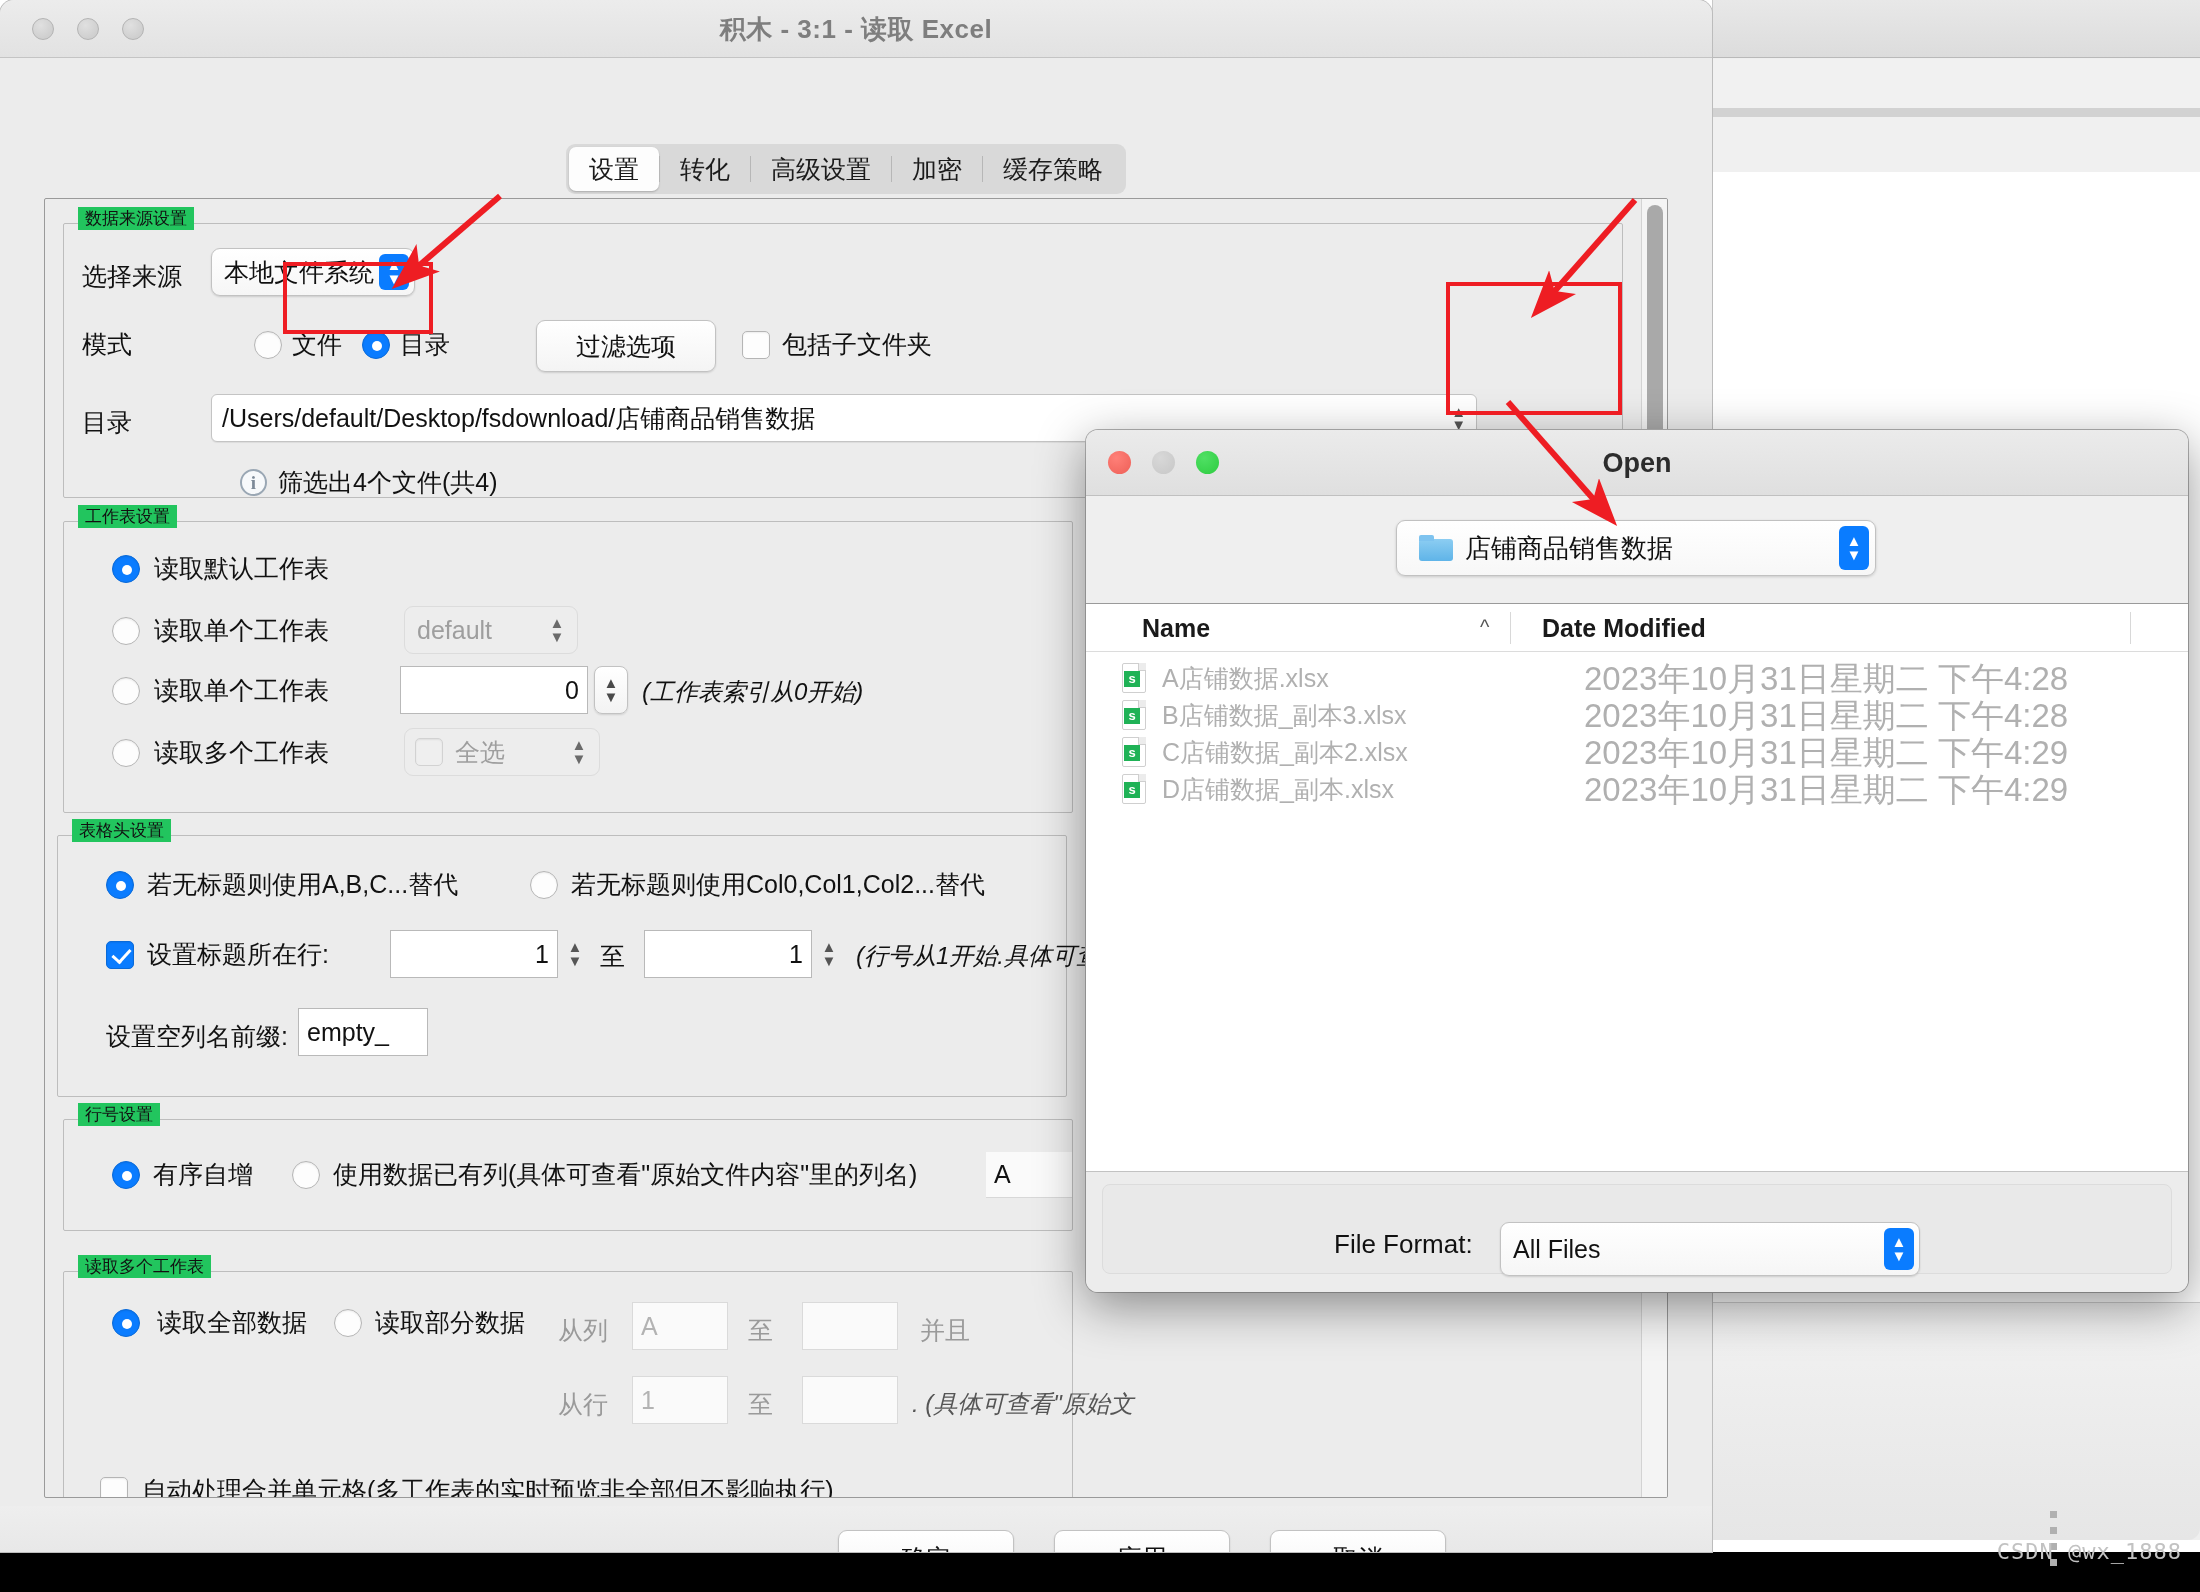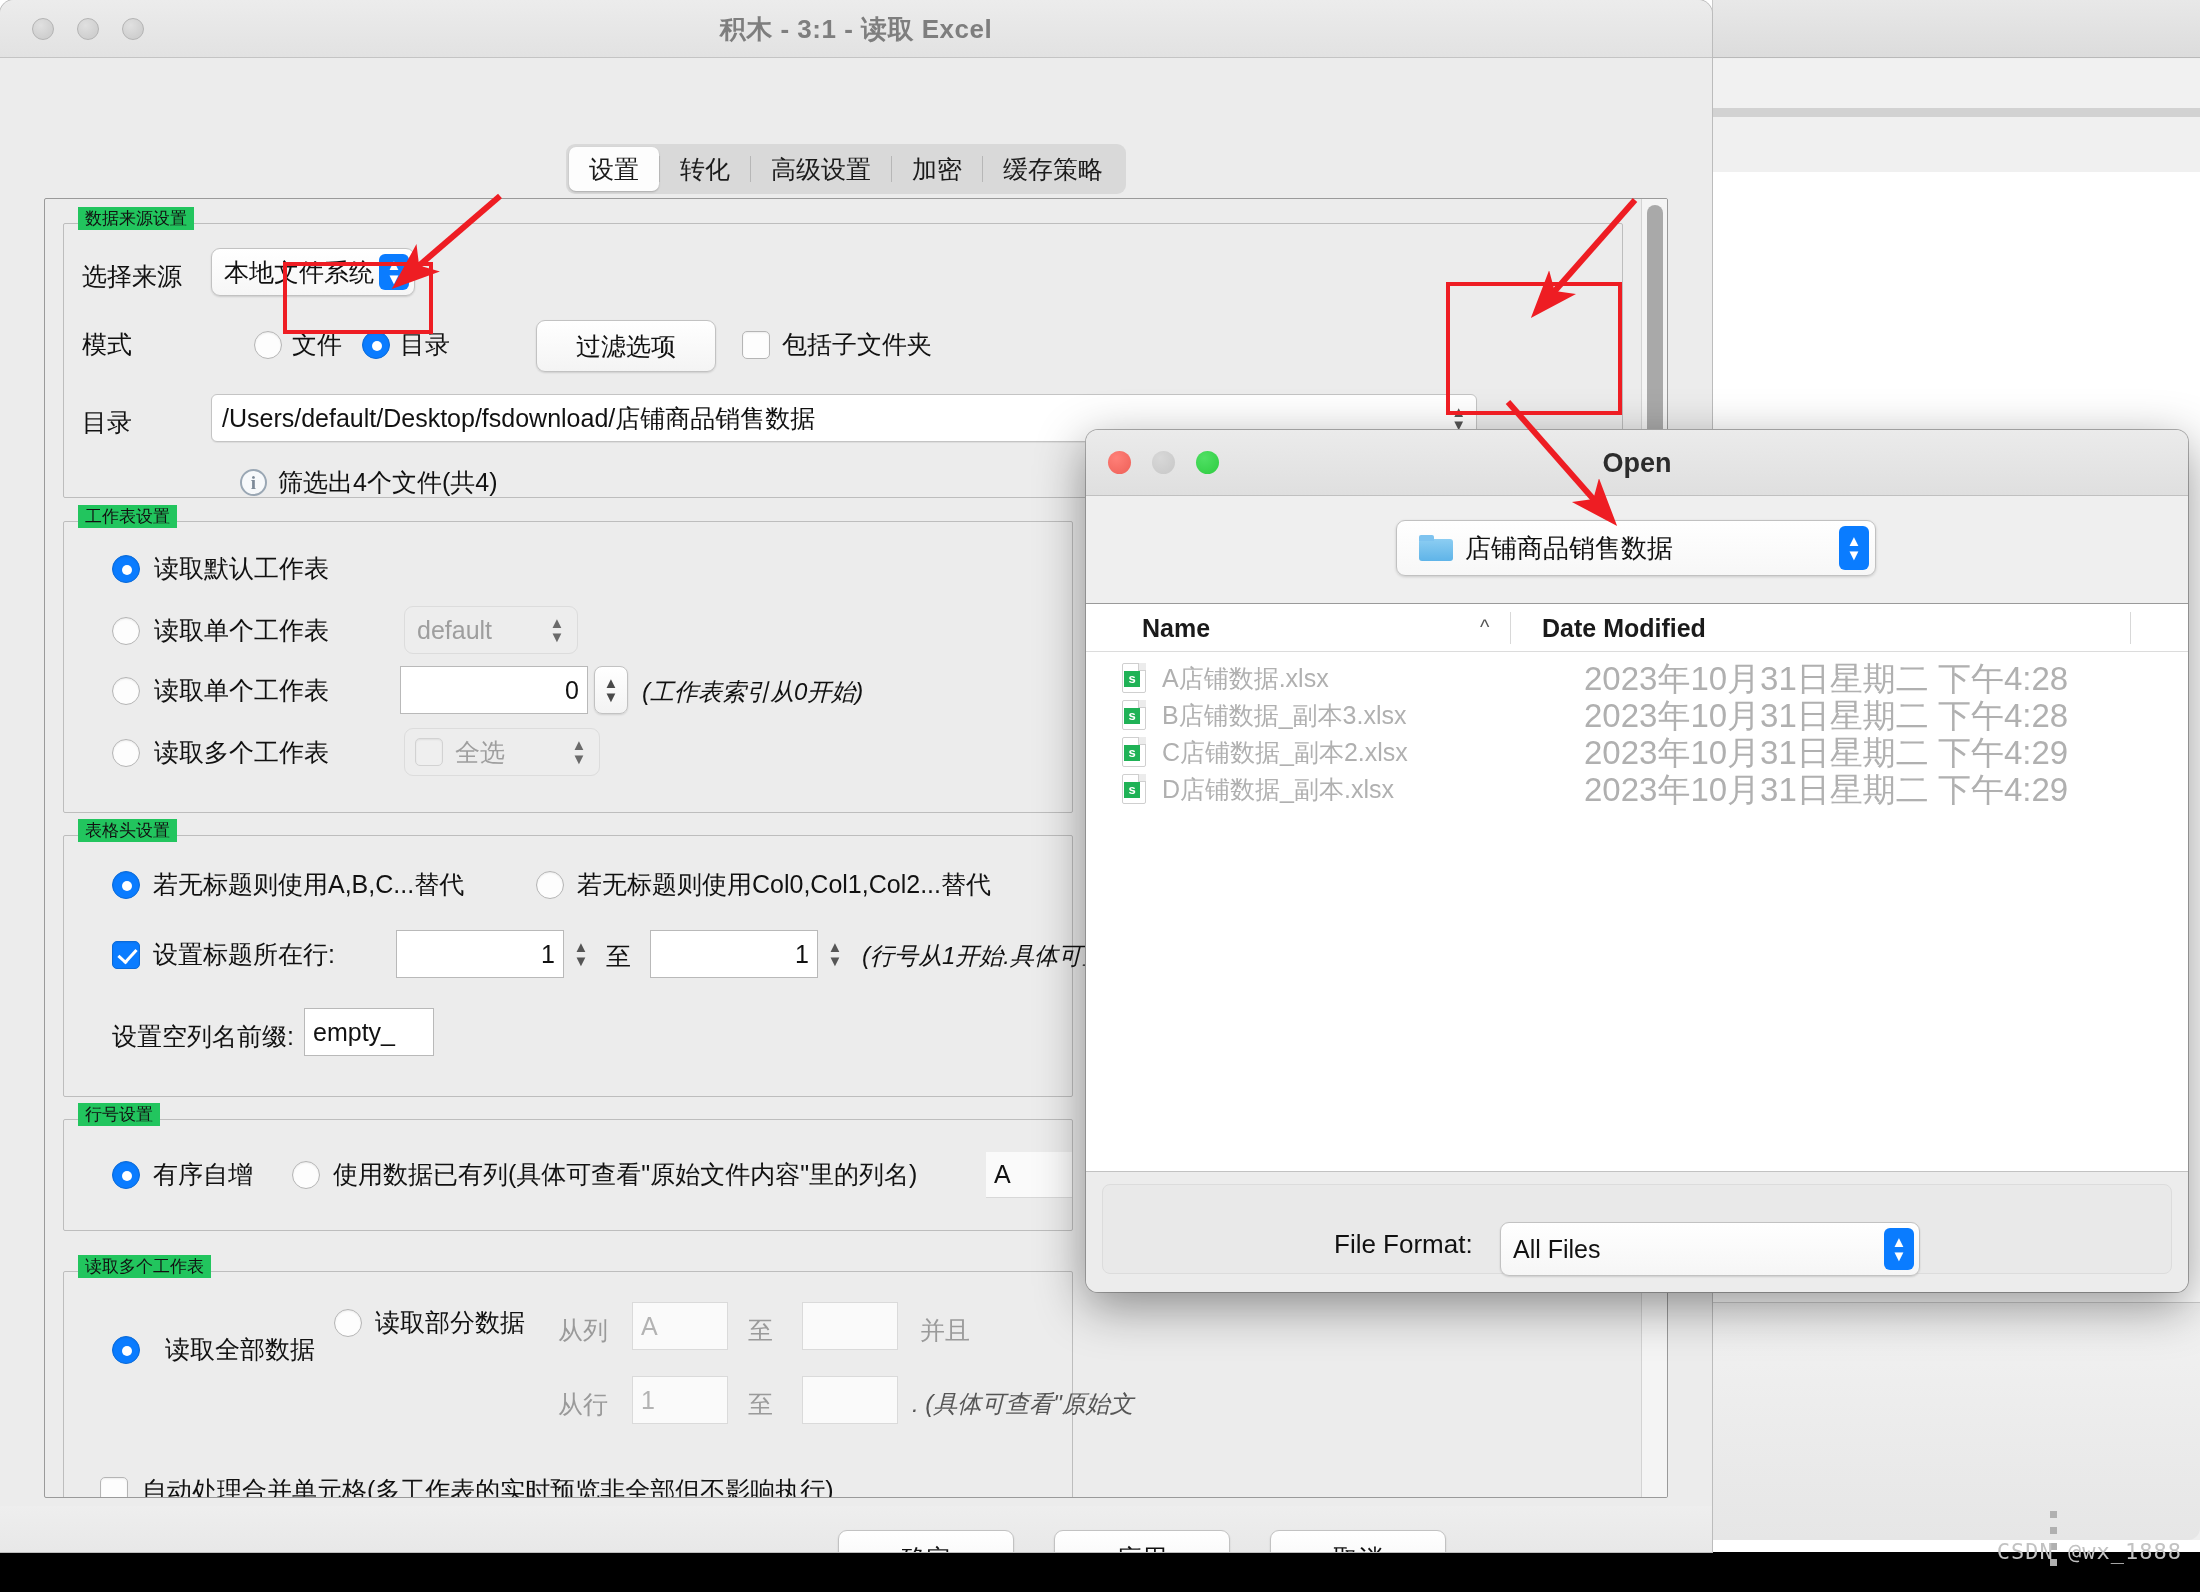--- a/index.html
+++ b/index.html
@@ -364,21 +364,21 @@
               <span class="radio"></span>
               <span class="lbl">读取多个工作表</span>
             </div>
             <div class="combo dim" style="position:absolute; left:340px; top:206px; width:196px; height:48px; padding-left:10px;">
               <span class="cbox dim" style="margin-right:12px;"></span>
               <span>全选</span>
               <span class="combo-arrow gray">▲<br>▼</span>
             </div>
           </div>
 
-          <div class="group" style="left:18px; top:636px; width:1010px; height:262px;">
+          <div class="group" style="left:12px; top:636px; width:1010px; height:262px;">
             <div class="g-title">表格头设置</div>
 
             <div style="position:absolute; left:48px; top:32px; display:flex; align-items:center; gap:13px;">
               <span class="radio on"></span>
               <span class="lbl">若无标题则使用A,B,C...替代</span>
             </div>
             <div style="position:absolute; left:472px; top:32px; display:flex; align-items:center; gap:13px;">
               <span class="radio"></span>
               <span class="lbl">若无标题则使用Col0,Col1,Col2...替代</span>
             </div>
@@ -408,21 +408,21 @@
             <div style="position:absolute; left:228px; top:38px; display:flex; align-items:center; gap:13px;">
               <span class="radio"></span>
               <span class="lbl">使用数据已有列(具体可查看"原始文件内容"里的列名)</span>
             </div>
             <div class="input flat" style="position:absolute; left:922px; top:32px; width:86px; height:46px; background:#fafafa;">A</div>
           </div>
 
           <div class="group" style="left:18px; top:1072px; width:1010px; height:280px;">
             <div class="g-title">读取多个工作表</div>
 
-            <div style="position:absolute; left:48px; top:34px; display:flex; align-items:center; gap:25px;margin-top:27px;">
+            <div style="position:absolute; left:48px; top:34px; display:flex; align-items:center; gap:17px;">
               <span class="radio on"></span>
               <span class="lbl">读取全部数据</span>
             </div>
             <div style="position:absolute; left:270px; top:34px; display:flex; align-items:center; gap:13px;">
               <span class="radio"></span>
               <span class="lbl">读取部分数据</span>
             </div>
 
             <div class="lbl-gray" style="position:absolute; left:494px; top:42px;">从列</div>
             <div class="input ph" style="position:absolute; left:568px; top:30px; width:96px; height:48px; background:#fafafa; border-color:#dadada;">A</div>

